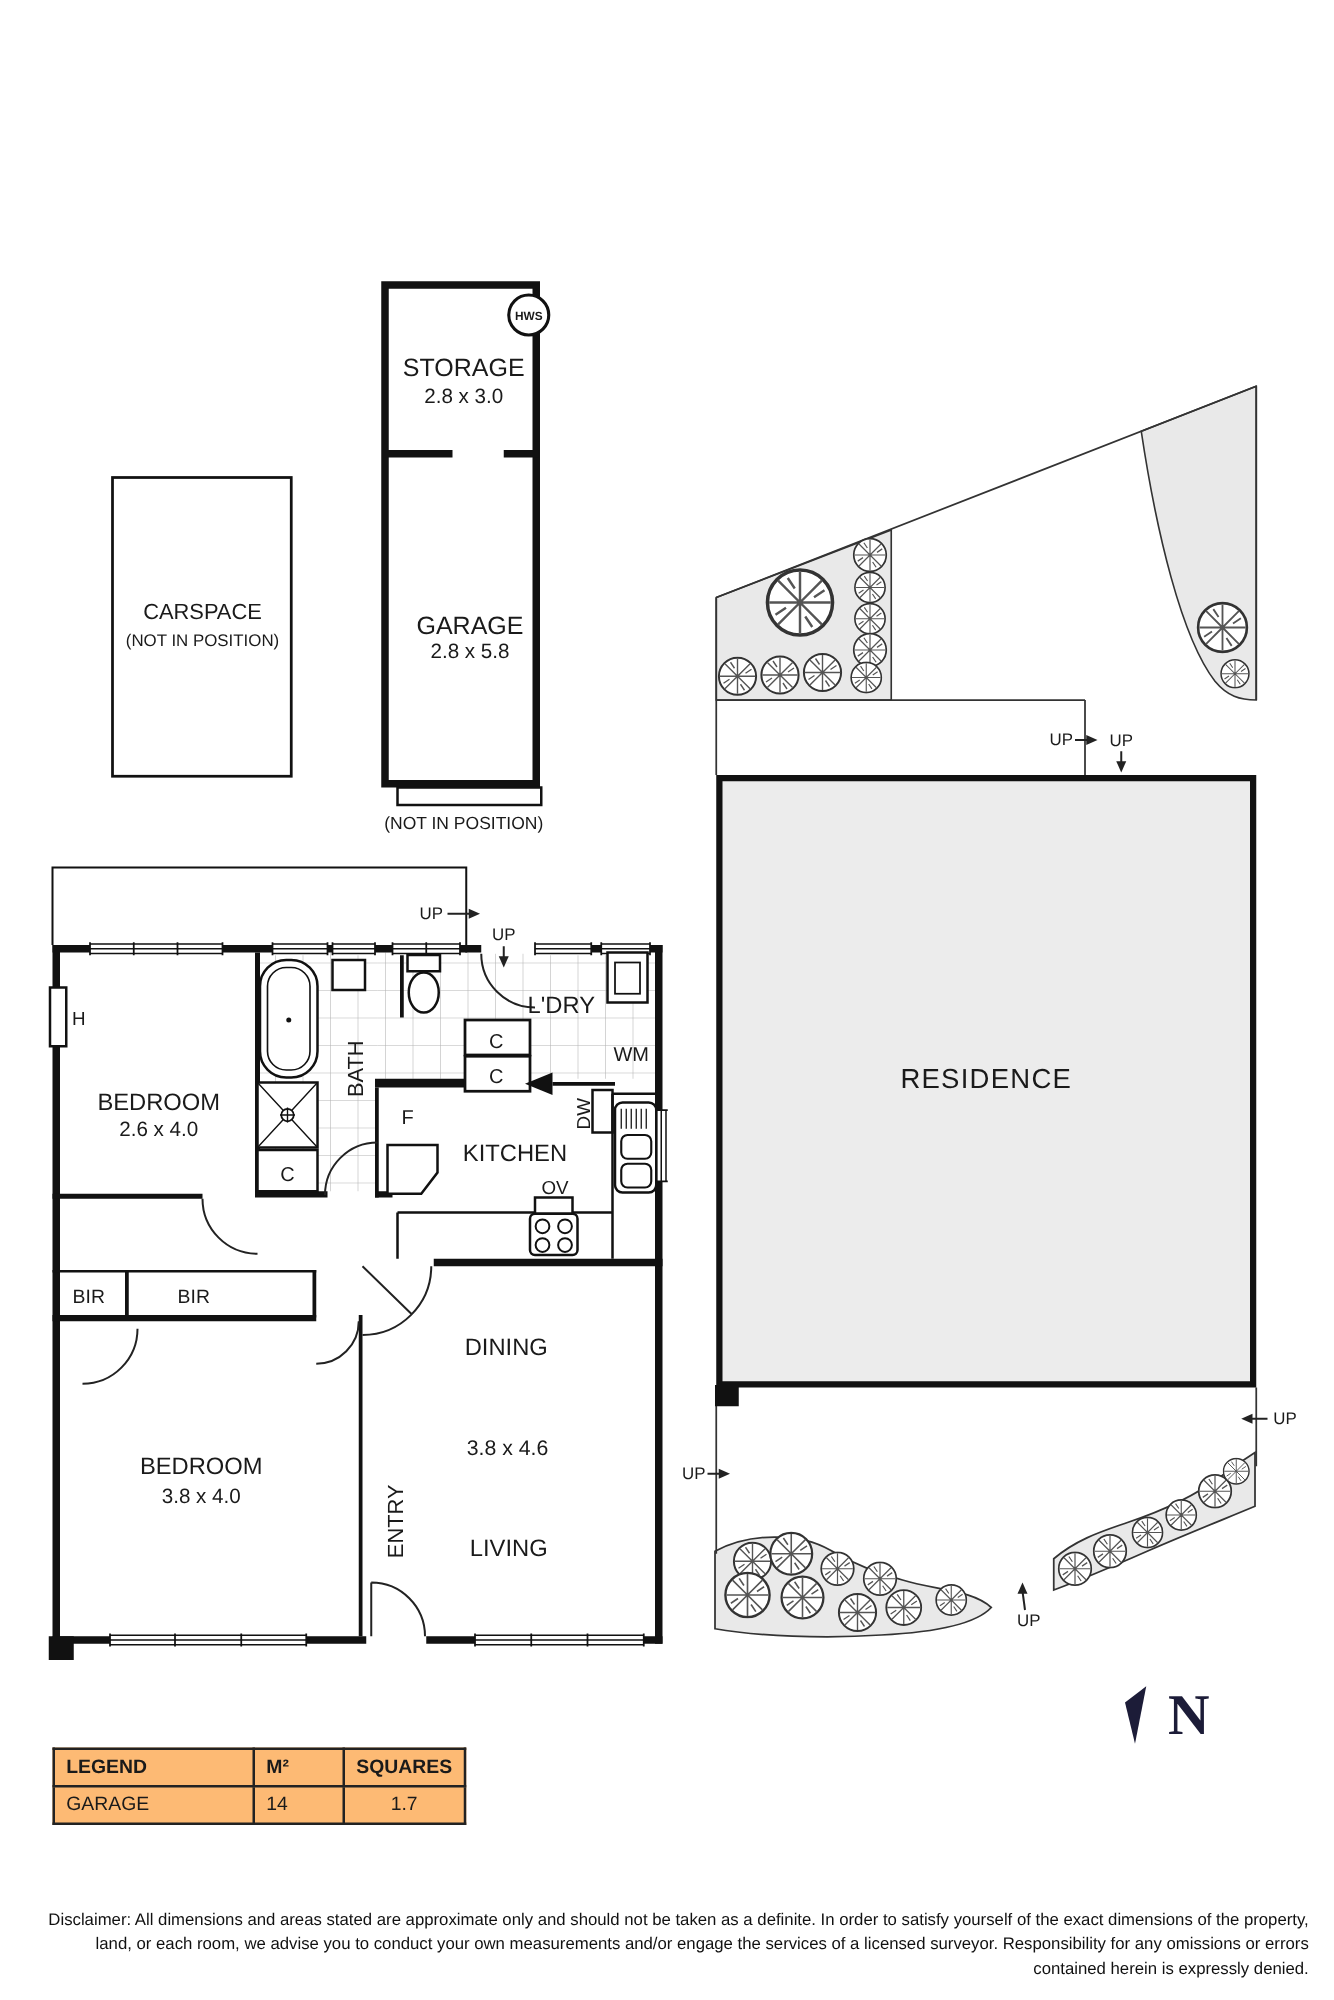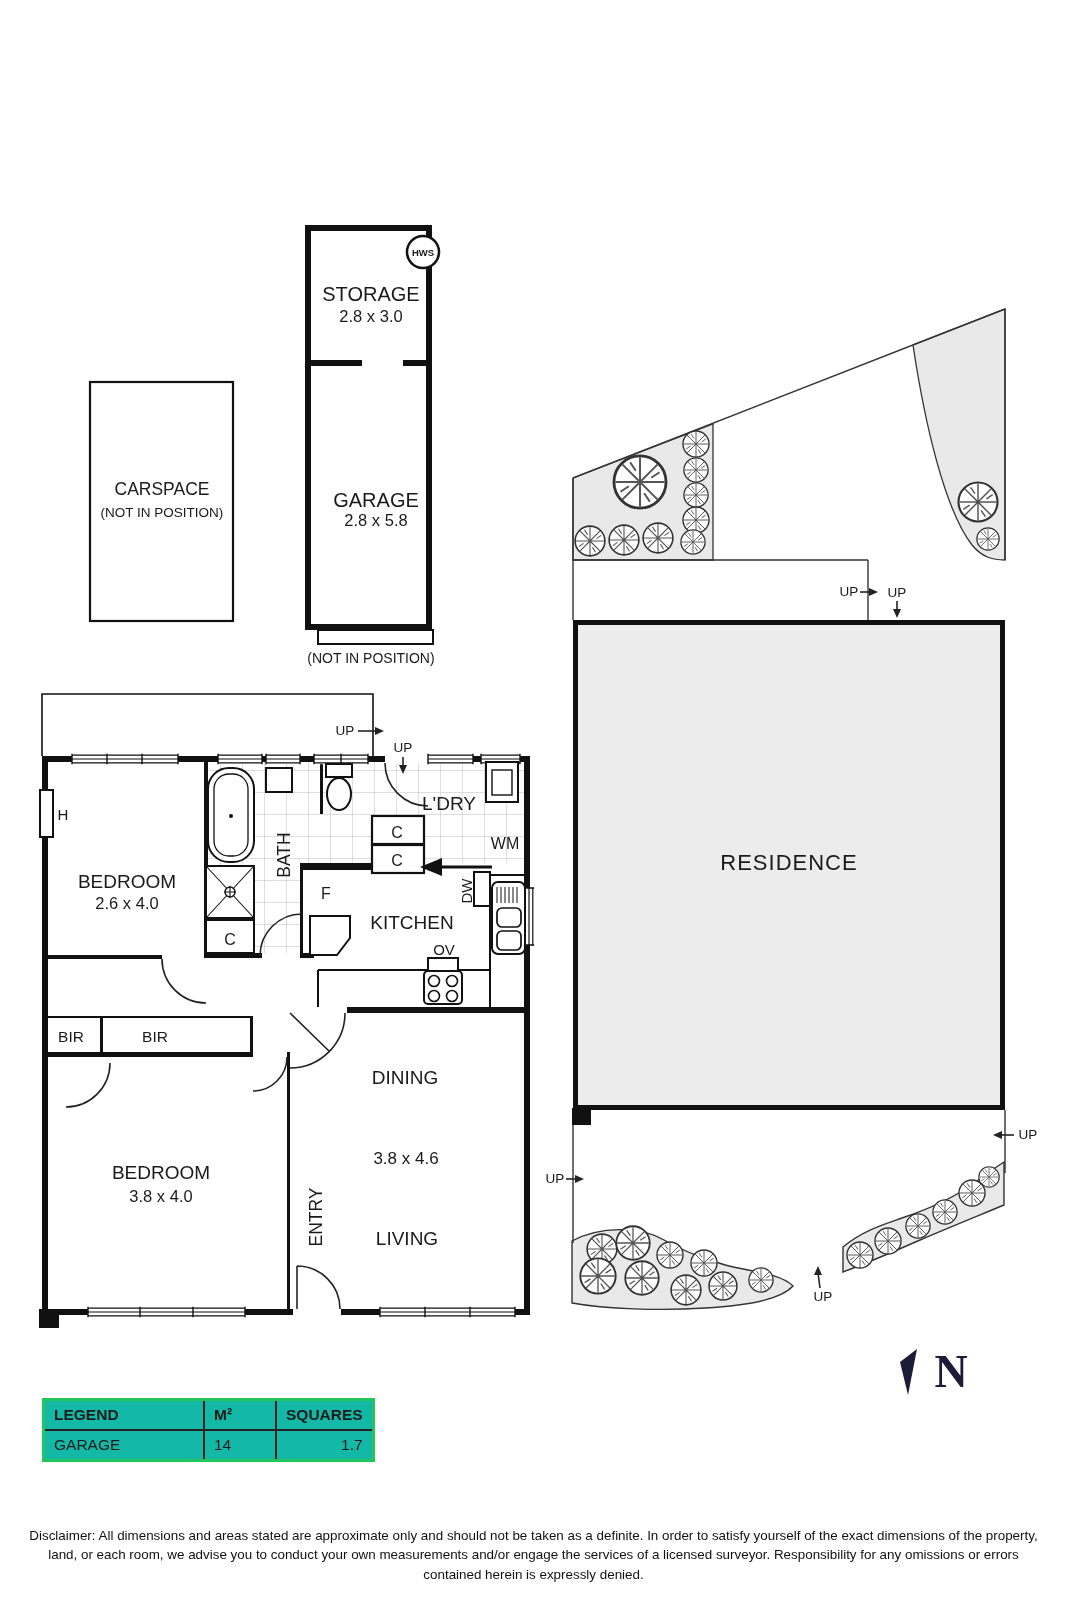--- a/index.html
+++ b/index.html
@@ -3,28 +3,28 @@
 <meta charset="utf-8">
 <style>
   html,body{margin:0;padding:0;background:#fff;}
   #canvas{position:relative;width:1067px;height:1600px;background:#ffffff;
           font-family:"Liberation Sans",sans-serif;color:#1a1a1a;overflow:hidden;}
   #plan-svg{position:absolute;left:0;top:0;}
   #plan-svg text{fill:#1a1a1a;font-family:"Liberation Sans",sans-serif;}
   #plan-svg text.bold{font-weight:bold;}
   #plan-svg text.north{font-family:"Liberation Serif","DejaVu Serif",serif;font-weight:bold;fill:#1c1c38;}
   .legend-table{position:absolute;left:42px;top:1398px;border-collapse:collapse;
-                border:3px solid #22c55e;background:#14b8a6;}
+                border:1px solid #22c55e;background:#fdba74;}
   .legend-table td{border:2.5px solid #222;height:28px;font-size:15.5px;padding:0 9px;
                    color:#1a1a1a;white-space:nowrap;}
   .legend-table tr.hdr td{font-weight:bold;}
   .legend-table td.c1{width:140px;text-align:left;}
   .legend-table td.c2{width:52px;text-align:left;}
-  .legend-table td.c3{width:76px;text-align:right;}
-  .disclaimer{position:absolute;left:20px;top:1526px;width:1027px;text-align:center;
+  .legend-table td.c3{width:76px;text-align:center;}
+  .disclaimer{position:absolute;left:20px;top:1526px;width:1027px;text-align:right;
               font-size:13.4px;line-height:1.45;color:#111;}
 </style>
 </head>
 <body>
 
 <div id="canvas">
 
 <svg id="plan-svg" width="1067" height="1600" viewBox="0 0 1067 1600">
   <defs>
     <symbol id="tree" viewBox="-10 -10 20 20">

